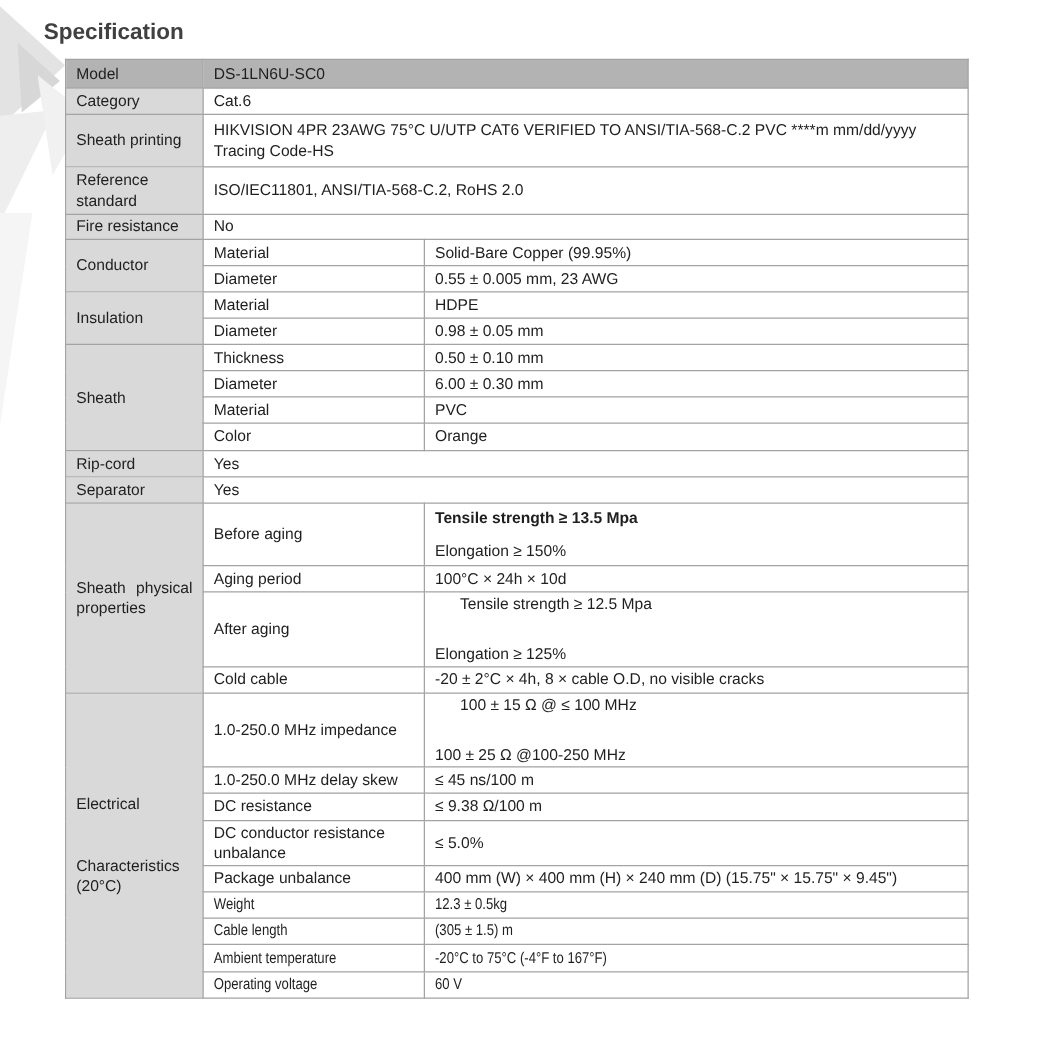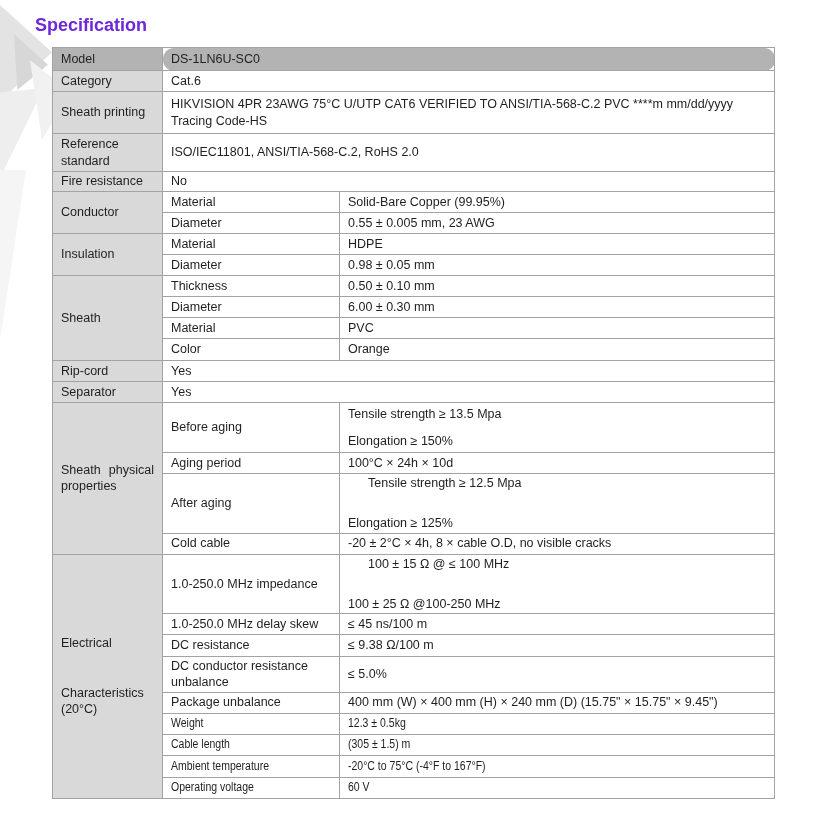--- a/index.html
+++ b/index.html
@@ -18,21 +18,21 @@
   .wm1 { left: 0; top: 5px;  width: 52px; height: 105px; background: #e3e3e3; clip-path: polygon(0 0, 100% 45%, 0 92%); }
   .wm2 { left: 14px; top: 34px; width: 34px; height: 56px; background: #d7d7d7; clip-path: polygon(0 0, 100% 55%, 10% 100%); }
   .wm3 { left: 0; top: 88px; width: 44px; height: 90px; background: #eeeeee; clip-path: polygon(0 5%, 100% 0, 0 100%); }
   .wm4 { left: 30px; top: 60px; width: 40px; height: 80px; background: #f1f1f1; clip-path: polygon(0 0, 100% 40%, 30% 100%); }
   .wm5 { left: 0; top: 170px; width: 26px; height: 170px; background: #f5f5f5; clip-path: polygon(0 0, 100% 0, 0 100%); }
 
   h1.title {
     margin: 0;
     position: absolute; left: 35px; top: 15px;
     font-size: 18px; font-weight: 700; letter-spacing: 0px;
-    color: #6d28d9;
+    color: #404040;
   }
 
   table.spec {
     position: absolute; left: 52px; top: 47px;
     width: 722px;
     border-collapse: collapse;
     table-layout: fixed;
     font-size: 12.5px;
     line-height: 1.3;
   }
@@ -41,25 +41,25 @@
   col.c3 { width: 435px; }
 
   td {
     border: 1px solid #a3a3a3;
     padding: 1px 8px;
     vertical-align: middle;
     overflow: hidden;
   }
   td.lbl  { background: #d9d9d9; }
   tr.hdr td { background: #b3b3b3; margin-top: 15px; }
-  td.sub, td.val { background: #ffffff; border-radius: 11px; }
+  td.sub, td.val { background: #ffffff; }
 
   td.justify { text-align: justify; }
 
-  .gap-sm { margin-bottom: 11px; }
+  .gap-sm { margin-bottom: 11px; font-weight: bold; }
   .gap-lg { margin-bottom: 24px; margin-left: 20px; }
   .gap-xl { margin-bottom: 34px; }
 
   .cond { display: inline-block; transform: scaleX(0.84); transform-origin: 0 50%; white-space: nowrap; }
 
   tr.r21 { height: 21px; } tr.r20 { height: 20px; } tr.r22 { height: 22px; }
   tr.r23 { height: 23px; } tr.r38 { height: 38px; } tr.r42 { height: 42px; }
   tr.r39 { height: 27px; } tr.r50 { height: 50px; } tr.r59 { height: 59px; }
 </style>
 </head>

